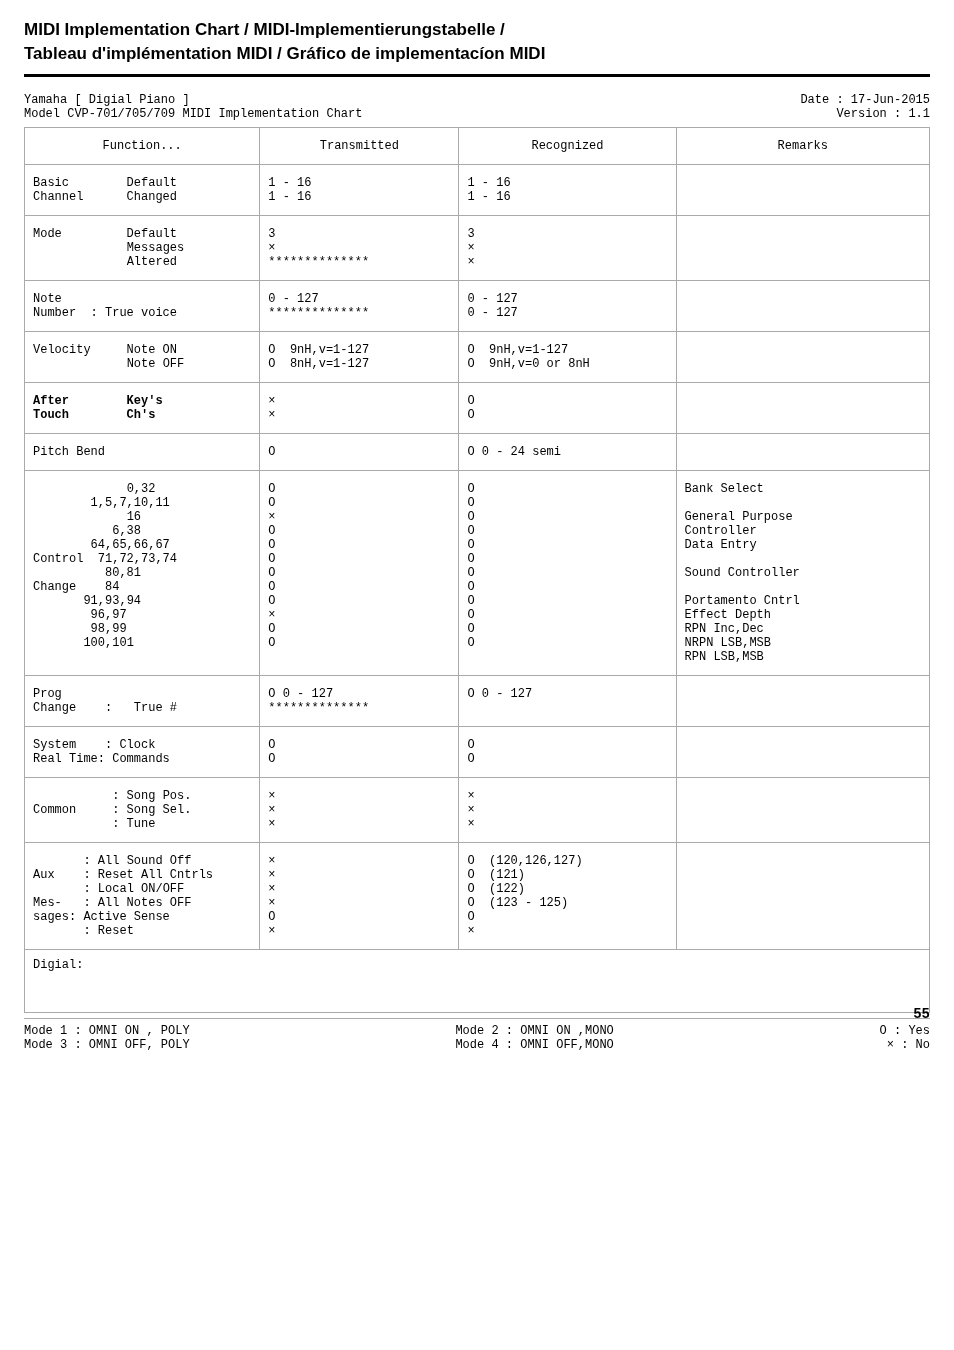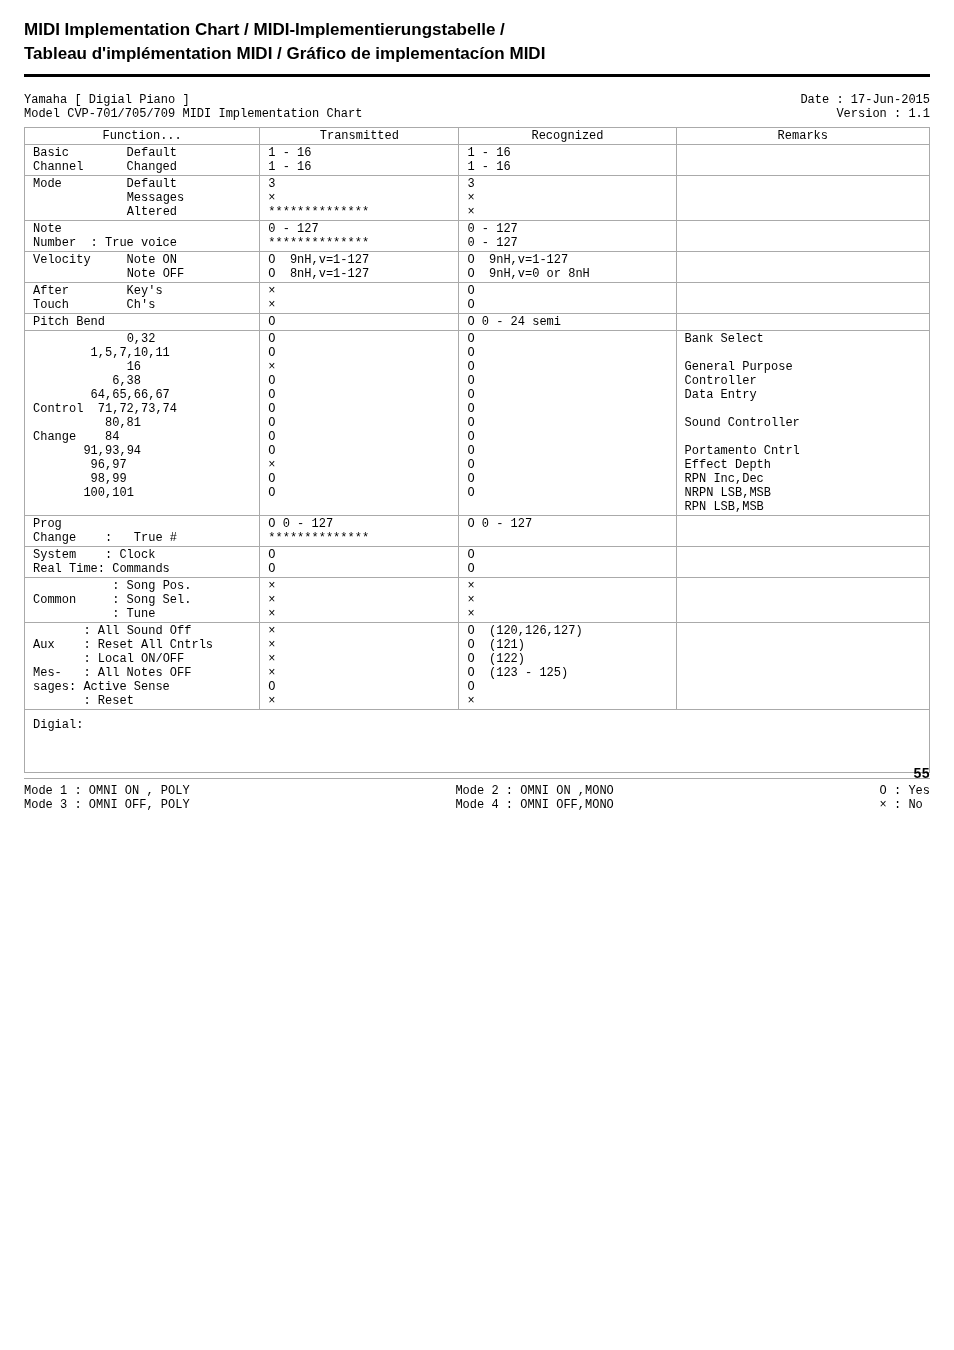--- a/index.html
+++ b/index.html
@@ -31,21 +31,21 @@
     .meta-right { text-align: right; }
 
     table {
       width: 100%;
       border-collapse: collapse;
       margin-bottom: 0;
       font-size: 12px;
     }
     th, td {
       border: 1px solid #aaa;
-      padding: 1px 8px;
+      padding: 11px 8px;
       vertical-align: top;
     }
     th {
       text-align: center;
       font-weight: normal;
       background: #fff;
     }
     td.function-col { width: 26%; }
     td.transmitted-col { width: 22%; }
     td.recognized-col { width: 24%; }
@@ -133,21 +133,21 @@
       <tr>
         <td class="function-col" style="white-space: pre-wrap;">Velocity     Note ON
              Note OFF</td>
         <td class="transmitted-col" style="white-space: pre-wrap;">O  9nH,v=1-127
 O  8nH,v=1-127</td>
         <td class="recognized-col" style="white-space: pre-wrap;">O  9nH,v=1-127
 O  9nH,v=0 or 8nH</td>
         <td class="remarks-col" style="white-space: pre-wrap;"></td>
       </tr>
       <tr>
-        <td class="function-col" style="white-space: pre-wrap;">After        Key's
+        <td class="function-col" style="white-space: pre-wrap; font-weight: bold;">After        Key's
 Touch        Ch's</td>
         <td class="transmitted-col" style="white-space: pre-wrap;">×
 ×</td>
         <td class="recognized-col" style="white-space: pre-wrap;">O
 O</td>
         <td class="remarks-col" style="white-space: pre-wrap;"></td>
       </tr>
       <tr>
         <td class="function-col" style="white-space: pre-wrap; margin-top: 45px;">Pitch Bend</td>
         <td class="transmitted-col" style="white-space: pre-wrap;">O</td>
@@ -263,17 +263,17 @@
 </div>
 
 <div class="footer-wrapper">
   <div class="footer-modes">
     <div style="white-space:pre;">Mode 1 : OMNI ON , POLY
 Mode 3 : OMNI OFF, POLY</div>
     <div style="white-space:pre;">Mode 2 : OMNI ON ,MONO
 Mode 4 : OMNI OFF,MONO</div>
     <div style="position:relative;">
       <span style="position:absolute; right:0; top:-18px; font-size:14px; font-weight:bold;">55</span>
-      <div style="white-space:pre; text-align:left;">O : Yes
+      <div style="white-space:pre; text-align:right;">O : Yes
 × : No</div>
     </div>
   </div>
 </div>
 
 </body></html>

